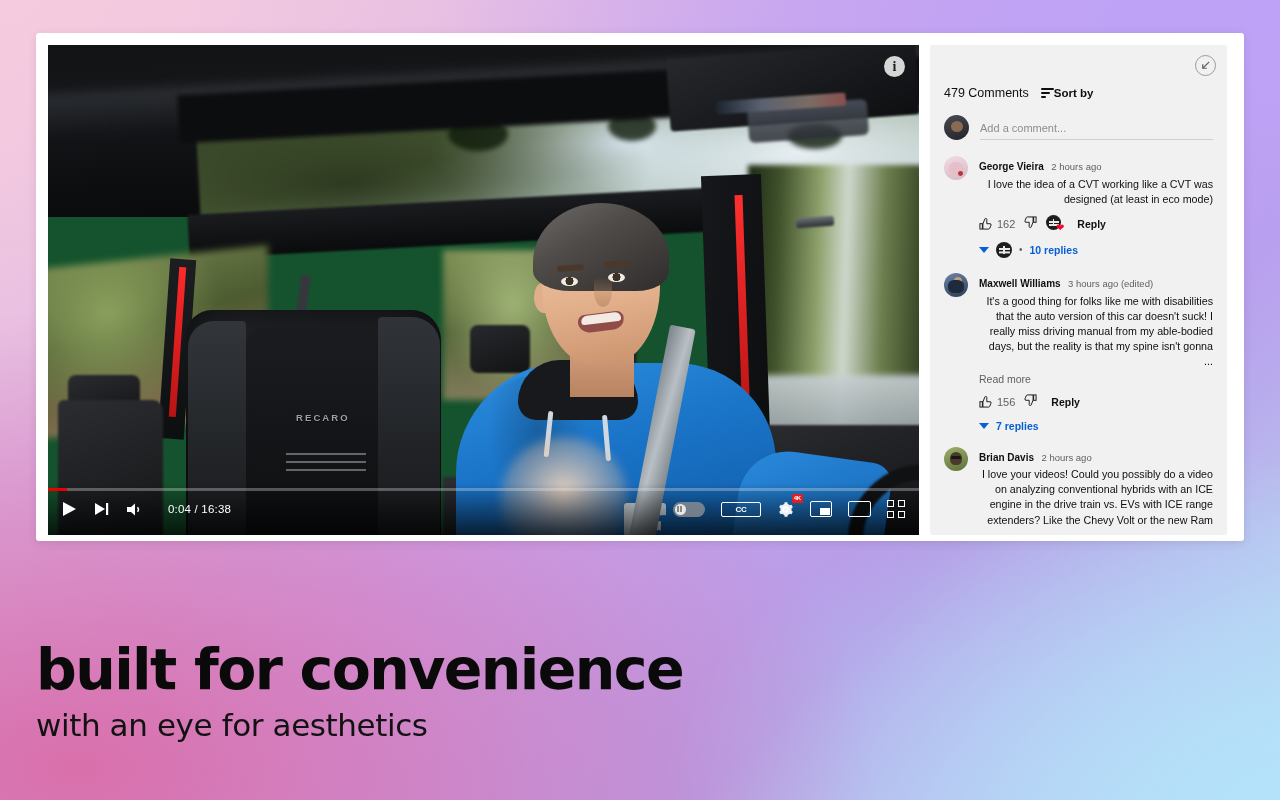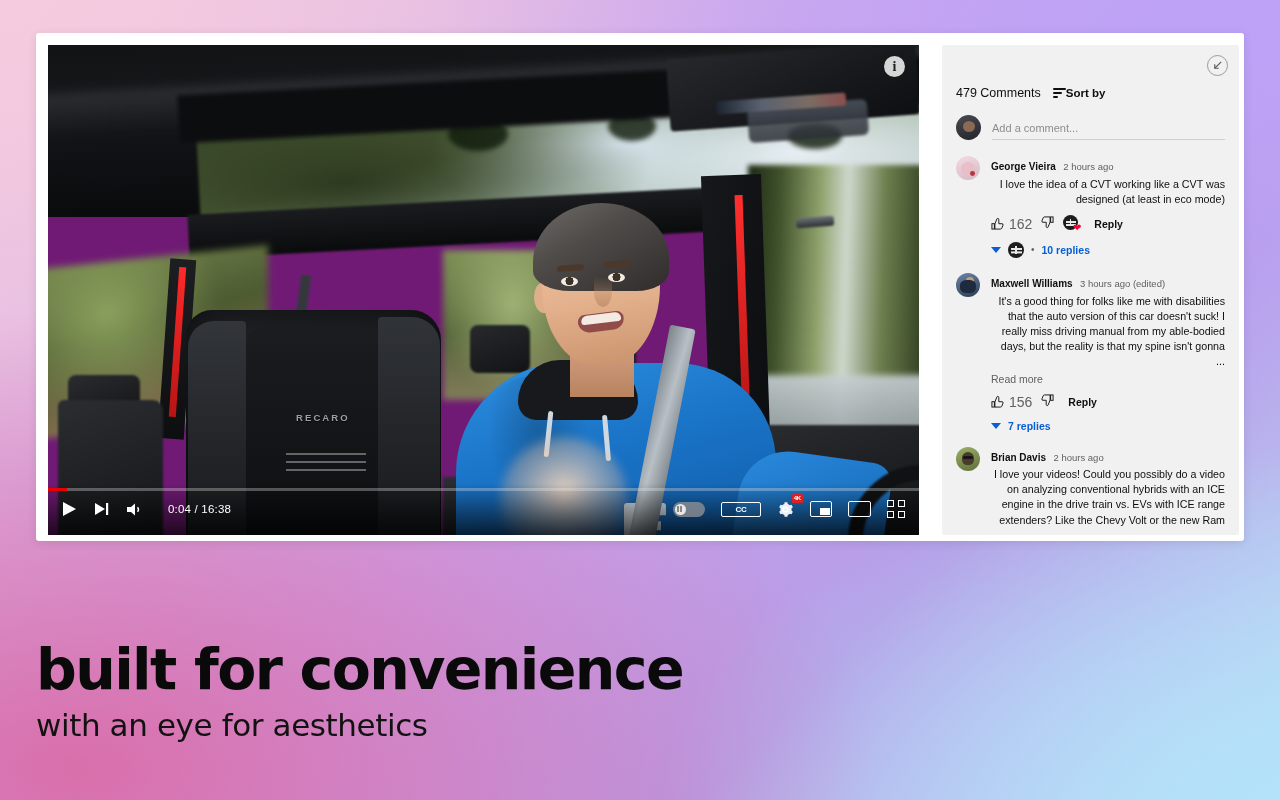--- a/index.html
+++ b/index.html
@@ -26,21 +26,21 @@
     box-shadow: 0 2px 10px rgba(0,0,0,.10);
     display: flex;
   }
 
   
   .player {
     position: absolute; left: 12px; top: 12px;
     width: 871px; height: 490px;
     background: #0a0a0a; overflow: hidden;
   }
-  .video-scene { position: absolute; inset: 0; background: #701a75; }
+  .video-scene { position: absolute; inset: 0; background: #14532d; }
 
   
   .roof {
     position: absolute; left: 0; top: 0; width: 100%; height: 172px;
     background: linear-gradient(178deg, #121314 0%, #15171a 30%, #0c0d0f 75%, #070809 100%);
   }
   .roof-sheen {
     position: absolute; left: -5%; top: 24px; width: 112%; height: 44px;
     background: linear-gradient(180deg, rgba(60,64,70,.55), rgba(22,24,27,0));
     transform: rotate(-3.2deg); filter: blur(5px);
@@ -353,21 +353,21 @@
   .fullscreen i {
     position: absolute; width: 7px; height: 7px; border: 1.8px solid #fff;
   }
   .fs-tl { left:0; top:0; border-right:none; border-bottom:none; }
   .fs-tr { right:0; top:0; border-left:none; border-bottom:none; }
   .fs-bl { left:0; bottom:0; border-right:none; border-top:none; }
   .fs-br { right:0; bottom:0; border-left:none; border-top:none; }
 
   
   .comments {
-    position: absolute; right: 5px; top: 12px;
+    position: absolute; right: 17px; top: 12px;
     width: 297px; height: 490px;
     background: #f1f1f1; border-radius: 2px;
     padding: 12px 14px 10px 14px; overflow: hidden;
   }
   .comments-head {
     display: flex; align-items: center; gap: 12px; height: 32px;
     margin-top: 20px; margin-bottom: 6px;
   }
   .comments-count { font-size: 12.5px; color: #0f0f0f; }
   .sort-by { display:flex; align-items:center; cursor:pointer; }
@@ -397,21 +397,21 @@
 
   .comment { display: flex; gap: 11px; margin-bottom: 15px; }
   .c-body { flex: 1; min-width: 0; }
   .c-head { line-height: 1.1; margin-bottom: 3px; }
   .c-author { font-size: 10px; font-weight: 700; color: #0f0f0f; }
   .c-time { font-size: 9.5px; color: #606060; margin-left: 3px; }
   .c-text { font-size: 10.7px; line-height: 1.42; color: #0f0f0f; text-align: right; }
   .read-more { font-size: 10.5px; color: #606060; margin-top: 3px; cursor: pointer; }
   .c-actions { display: flex; align-items: center; gap: 9px; margin-top: 8px; }
   .like-group { display: flex; align-items: center; gap: 5px; }
-  .like-count { font-size: 14px; color: #606060; }
+  .like-count { font-size: 11px; color: #606060; }
   .reply-btn { font-size: 10.5px; font-weight: 700; color: #0f0f0f; margin-left: 5px; cursor: pointer; }
   .heart-badge { position: relative; width: 17px; height: 17px; }
   .heart-badge .hb-av {
     position: absolute; left:0; top:0; width: 15px; height: 15px; border-radius:50%;
     background: #1d1d1d; overflow:hidden;
   }
   .hb-av::before {
     content:''; position:absolute; left:2.5px; top:6px; width:10px; height:1.6px;
     background:#e9e9e9; box-shadow: 0 3px 0 #e9e9e9;
   }

